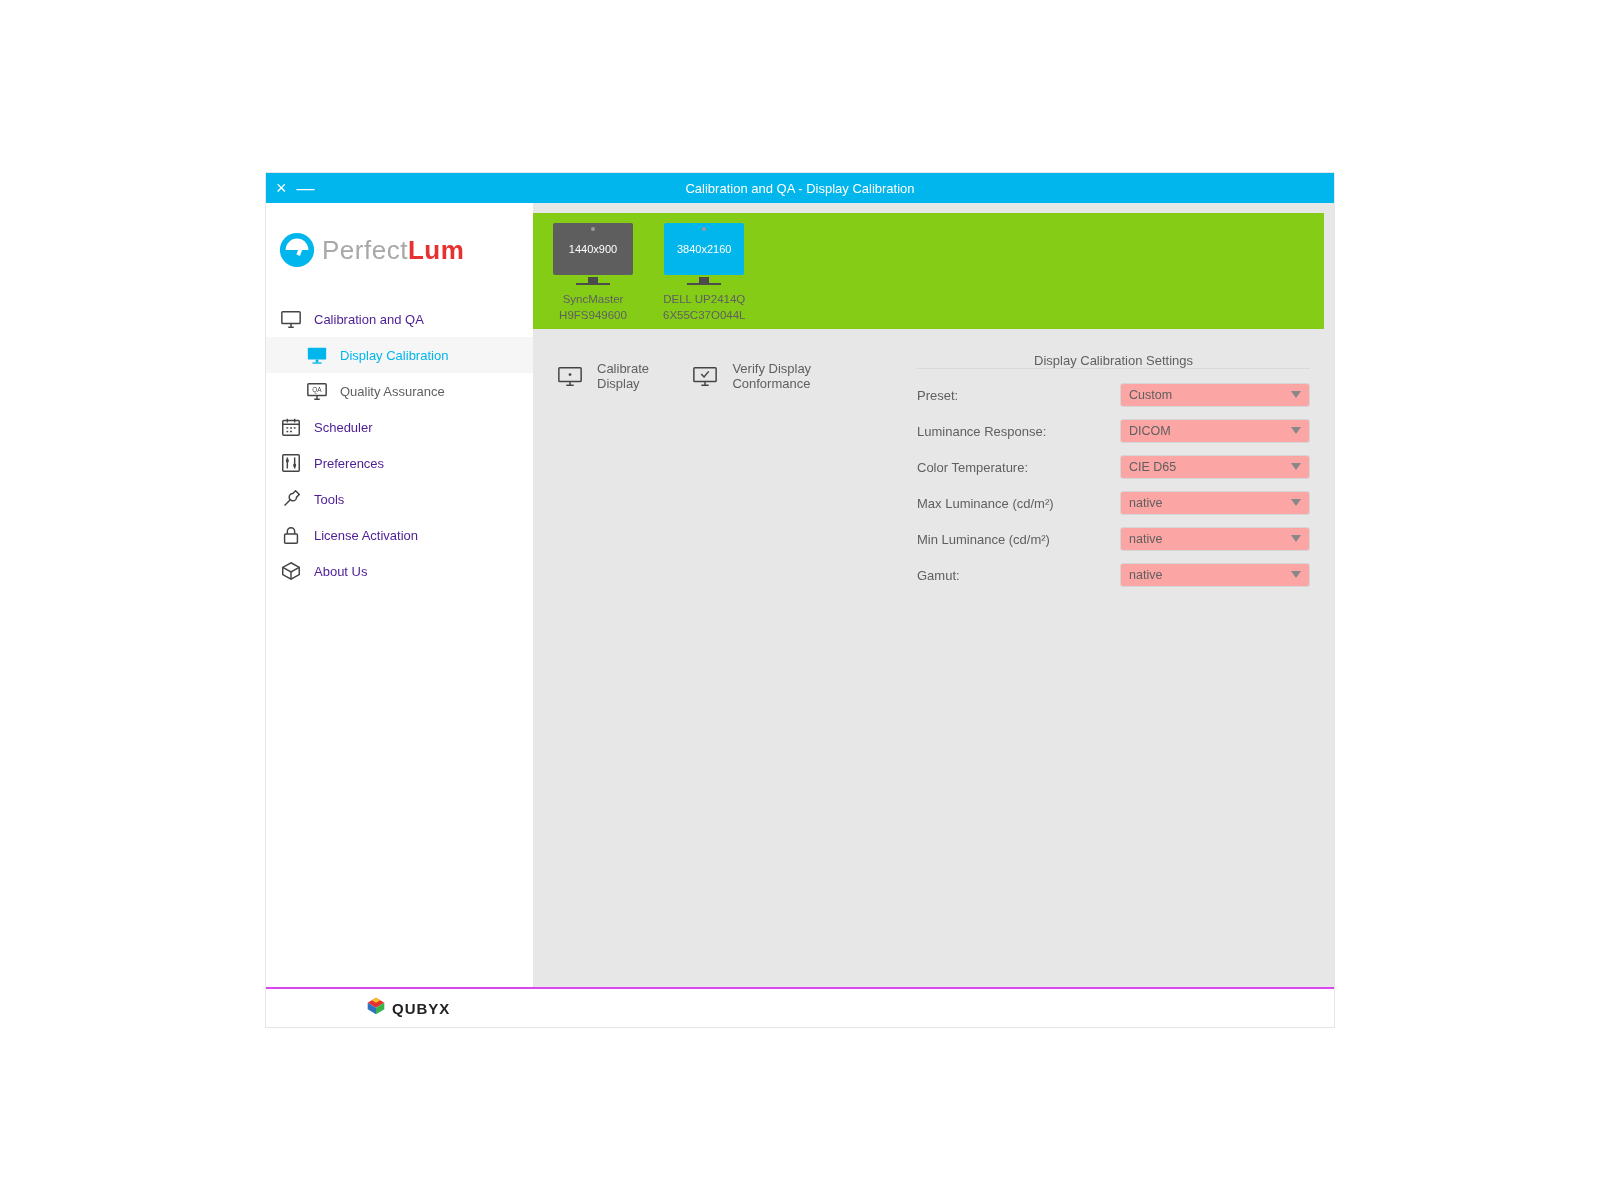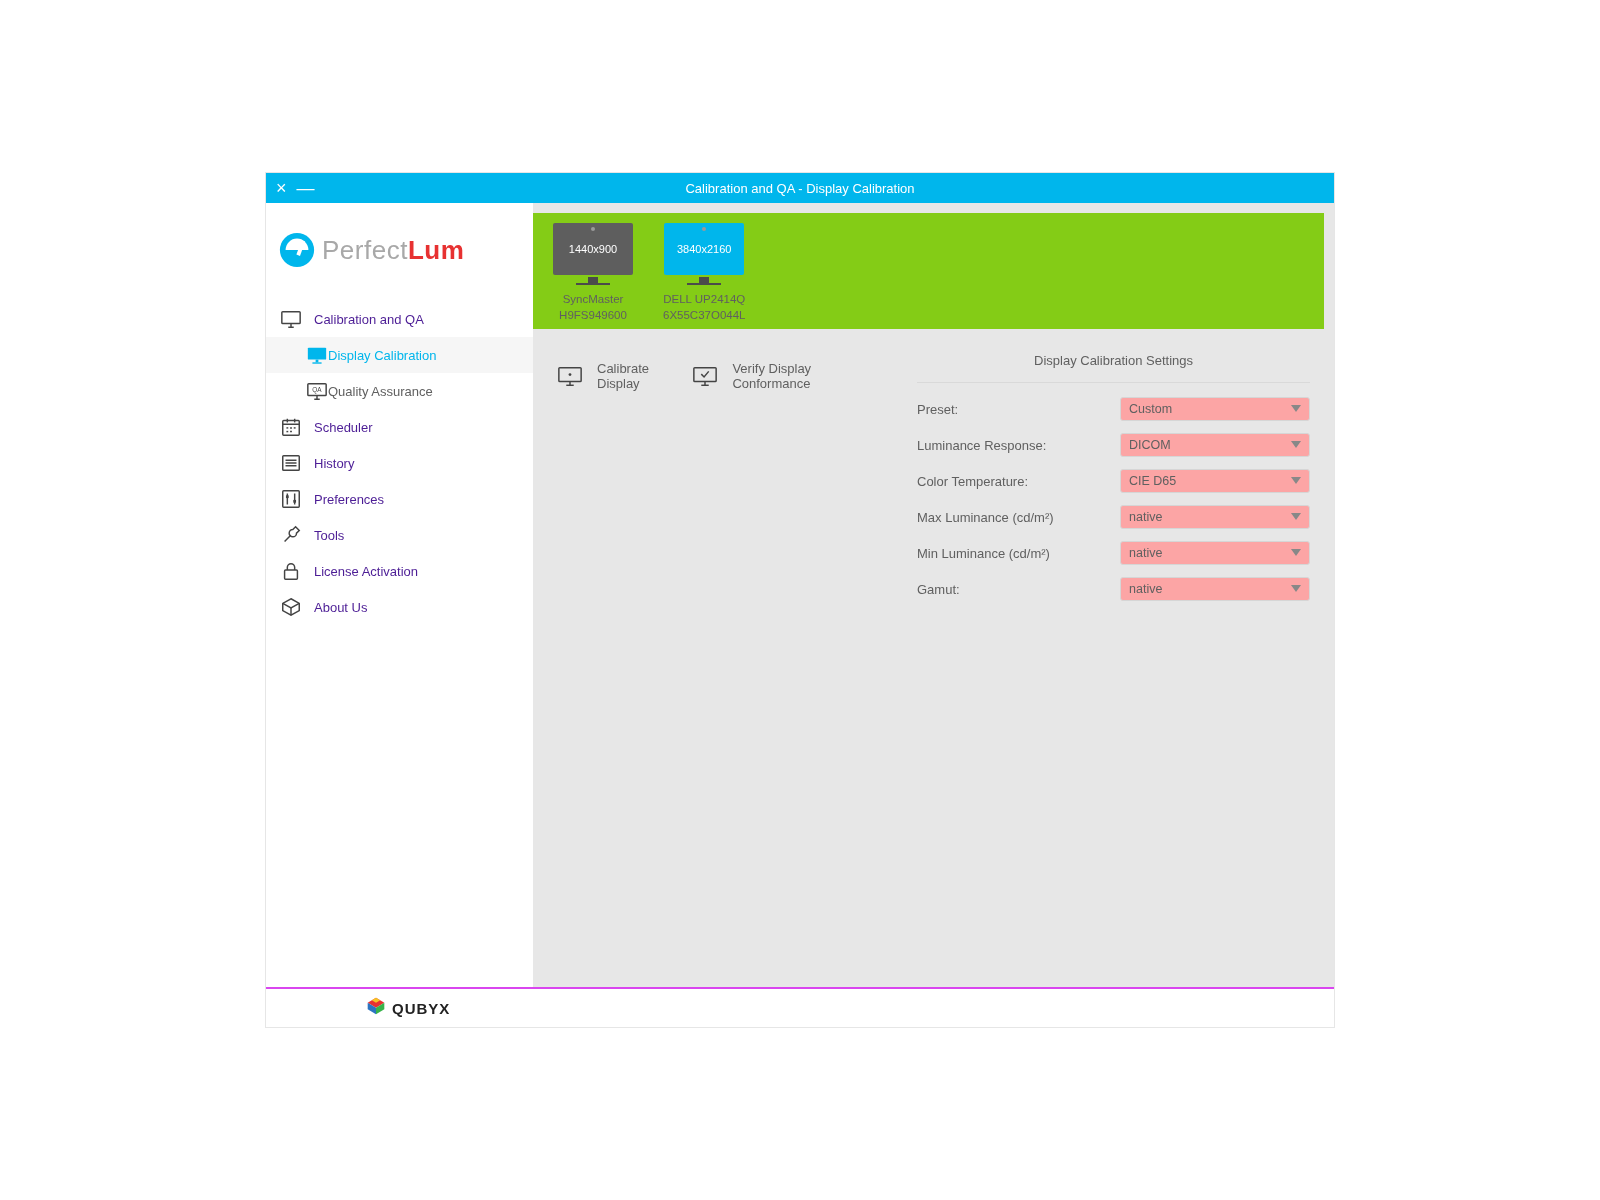--- a/index.html
+++ b/index.html
@@ -68,20 +68,21 @@
     gap: 12px;
     height: 36px;
     padding: 0 14px 0 14px;
     color: #4c1d95;
     font-size: 13px;
     cursor: pointer;
   }
   .nav-sub {
     display: flex;
     align-items: center;
+    gap: 12px;
     height: 36px;
     padding-left: 40px;
     color: #606060;
     font-size: 13px;
     cursor: pointer;
   }
   .nav-sub.active { color: #00b6ec; background: #f6f6f6; }
   .nav-item .icon, .nav-sub .icon {
     width: 22px; height: 22px; display: inline-flex; align-items:center; justify-content:center;
   }
@@ -131,21 +132,20 @@
   }
   .action-row .icon { width:26px; height:22px; display:inline-flex; }
   .settings {
     flex: 1;
     padding-top: 4px;
   }
   .settings-title {
     text-align: center;
     font-size: 13px;
     color:#606060;
-    margin-bottom: 14px;
   }
   .settings-hr { height:1px; background:#d9d9d9; margin-bottom: 10px; }
   .settings-row {
     display: flex; align-items: center;
     height: 32px; margin-bottom: 4px;
   }
   .settings-row .lbl { flex:1; color:#606060; font-size: 13px; }
   .dropdown {
     width: 190px;
     height: 24px;
@@ -247,31 +247,20 @@
                 <line x1="15" y1="13" x2="17" y2="13"></line>
                 <line x1="7" y1="17" x2="9" y2="17"></line>
                 <line x1="11" y1="17" x2="13" y2="17"></line>
               </svg>
           </span>
           <span>Scheduler</span>
         </div>
         <div class="nav-item">
           <span class="icon">
             <svg viewBox="0 0 24 24" fill="none" stroke="#444" stroke-width="1.6">
-                <rect x="3" y="4" width="18" height="16" rx="1"></rect>
-                <line x1="6" y1="9" x2="18" y2="9"></line>
-                <line x1="6" y1="12" x2="18" y2="12"></line>
-                <line x1="6" y1="15" x2="18" y2="15"></line>
-              </svg>
-          </span>
-          <span>History</span>
-        </div>
-        <div class="nav-item">
-          <span class="icon">
-            <svg viewBox="0 0 24 24" fill="none" stroke="#444" stroke-width="1.6">
                 <rect x="3" y="3" width="18" height="18" rx="1"></rect>
                 <line x1="8" y1="6" x2="8" y2="18"></line>
                 <line x1="16" y1="6" x2="16" y2="18"></line>
                 <rect x="6.5" y="8" width="3" height="3" fill="#444" stroke="none"></rect>
                 <rect x="14.5" y="13" width="3" height="3" fill="#444" stroke="none"></rect>
               </svg>
           </span>
           <span>Preferences</span>
         </div>
         <div class="nav-item">

